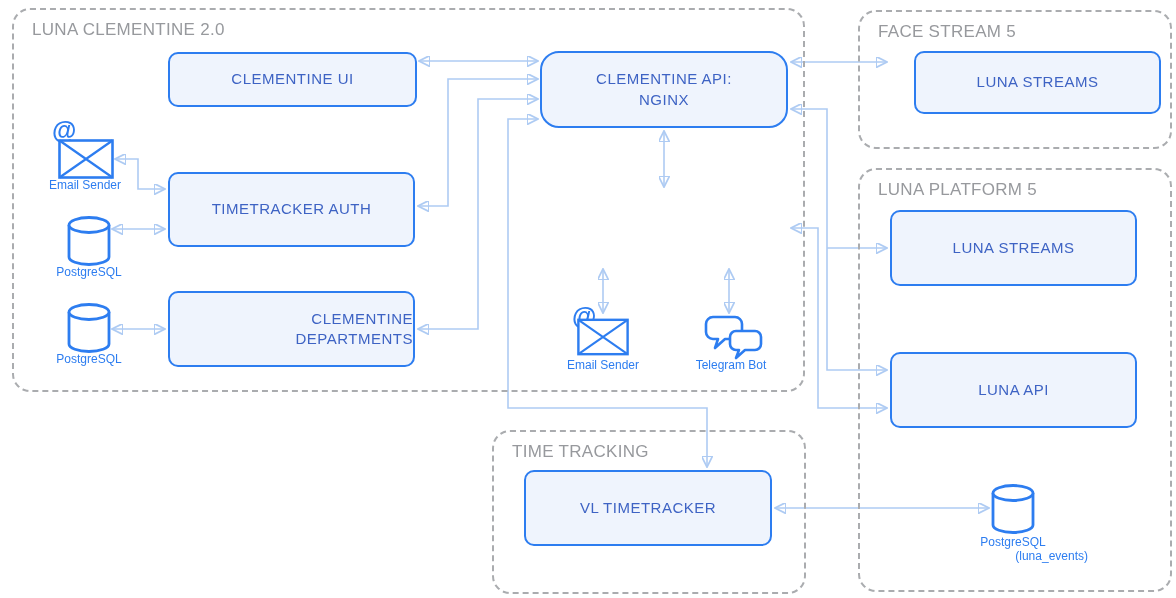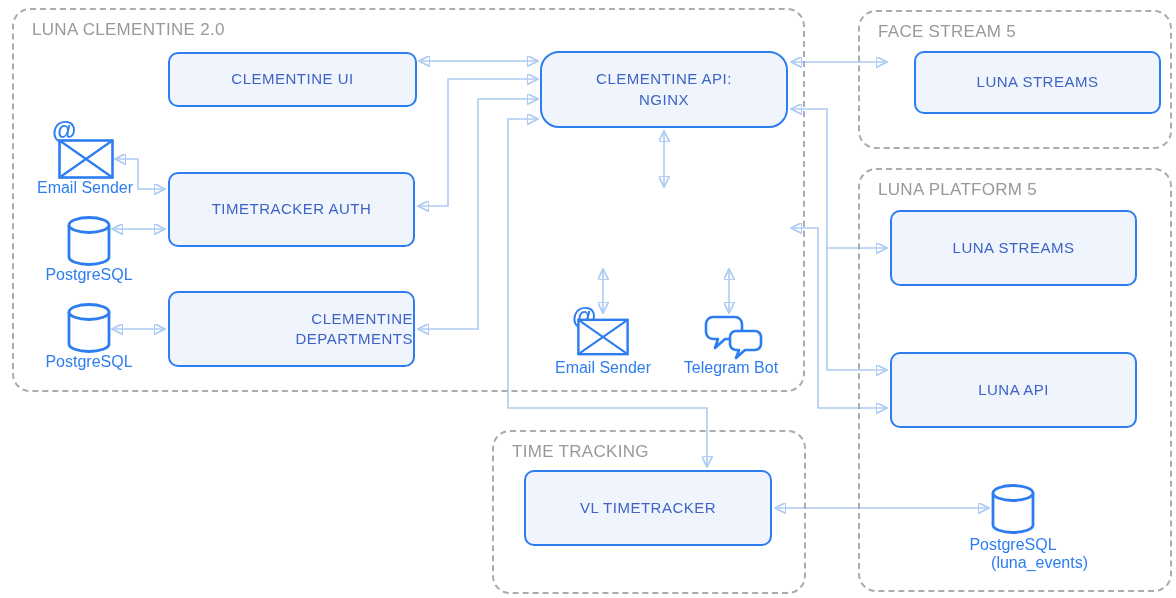--- a/index.html
+++ b/index.html
@@ -18,21 +18,21 @@
   
   .node{
     position:absolute;border:2px solid #2d7df0;border-radius:10px;background:#eff4fd;
     display:flex;flex-direction:column;align-items:center;justify-content:center;
     color:#3e63c4;font-size:15px;letter-spacing:.5px;text-align:center;line-height:1.35;
     box-sizing:border-box;
   }
   .node span{display:block;}
   
   .icon-label{
-    position:absolute;width:150px;text-align:center;color:#2d7df0;font-size:16px;line-height:1.15;
+    position:absolute;width:150px;text-align:center;color:#2d7df0;font-size:12px;line-height:1.15;
     white-space:nowrap;
   }
   .at-glyph{
     position:absolute;color:#2d7df0;font-size:25px;font-weight:bold;line-height:1;
   }
   .icon-svg{position:absolute;}
   #edge-layer{position:absolute;left:0;top:0;width:1176px;height:598px;pointer-events:none;}
   #edge-layer path{fill:none;stroke:#aecbf3;stroke-width:1.6px;}
 </style>
 </head>

